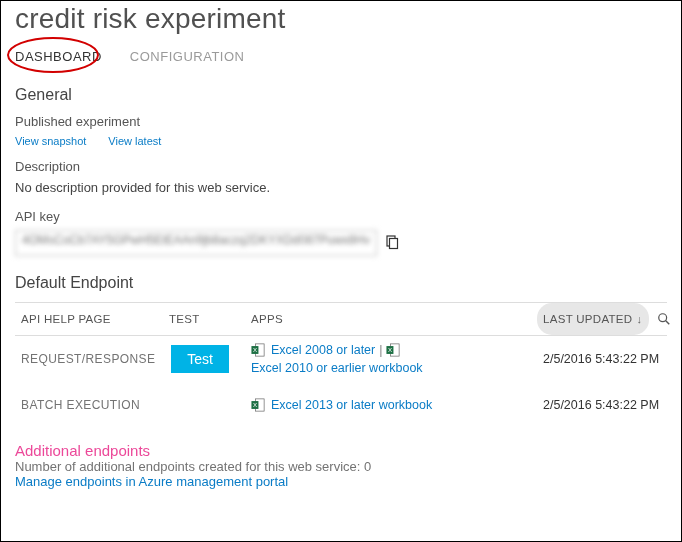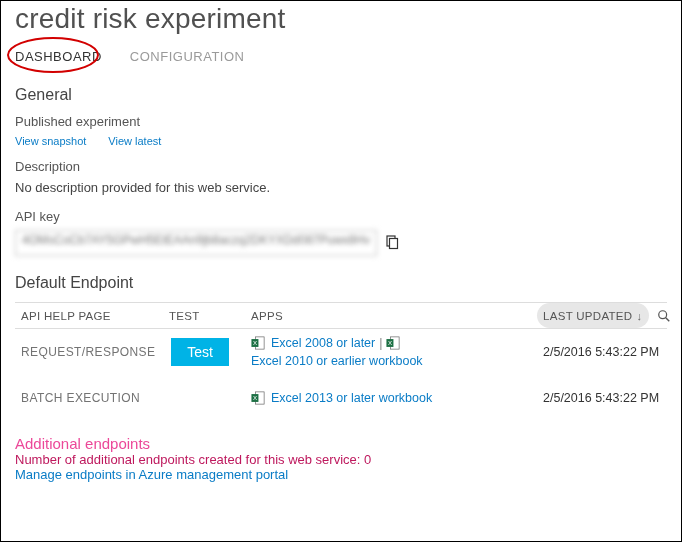--- a/index.html
+++ b/index.html
@@ -81,21 +81,21 @@
   .copy-icon svg { width: 16px; height: 16px; }
   .endpoint-table {
     margin-top: 8px;
   }
   .thead {
     display: grid;
     grid-template-columns: 148px 82px 292px 112px 24px;
     align-items: center;
     border-top: 1px solid #ddd;
     border-bottom: 1px solid #ddd;
-    height: 27px;
+    height: 34px;
   }
   .thead .th {
     font-size: 11.5px;
     color: #555;
     letter-spacing: 0.3px;
     padding-left: 6px;
   }
   .thead .th.last {
     background: #e7e7e7;
     height: 100%;
@@ -126,21 +126,21 @@
     color: #fff;
     font-size: 14px;
     border: none;
     width: 58px;
     height: 28px;
     cursor: pointer;
     margin-left: 2px;
   }
   .timestamp { font-size: 12.5px; color: #333; }
   .add-ep { font-size: 15px; color:#ec4899; margin-top: 14px; }
-  .ep-count { font-size: 13px; color:#be185d; }
+  .ep-count { font-size: 13px; color:#737373; }
   .mgmt-link { color:#0a7cc6; font-size:13px; cursor:pointer; }
   .sort-arrow { font-size: 11px; color:#666; }
 </style>
 </head>
 <body>
 
 <h1 class="page-title">credit risk experiment</h1>
 
 <nav class="tabs">
   <div class="tab-indicator"></div>

